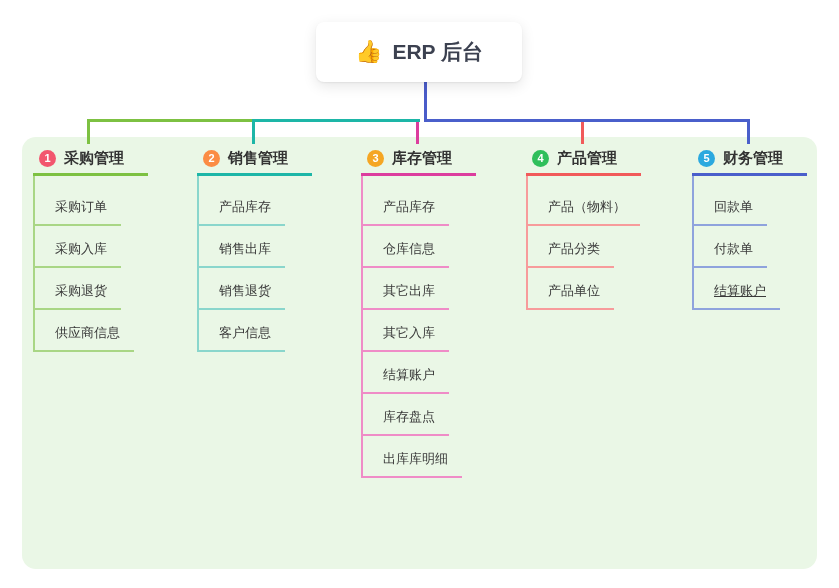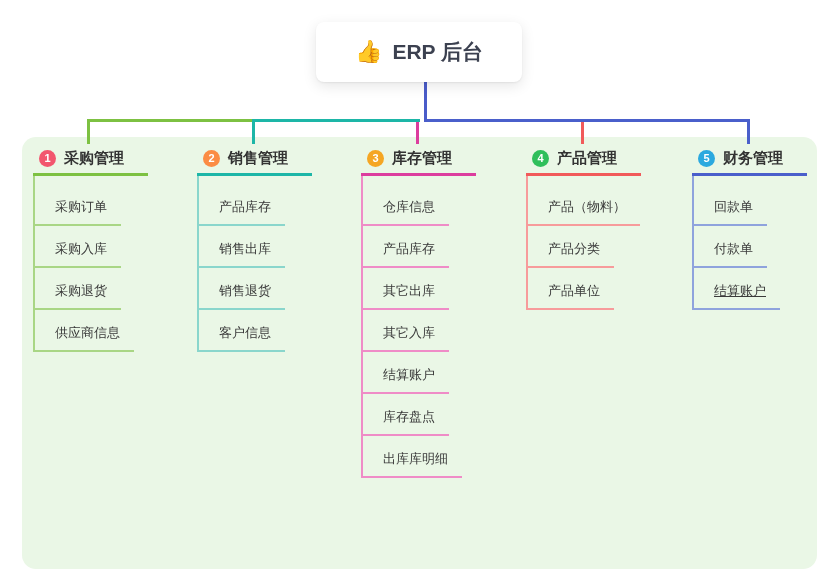--- a/index.html
+++ b/index.html
@@ -97,22 +97,22 @@
       <div class="sub-item" style="border-bottom-color: rgb(138, 214, 204);">客户信息</div>
     </div>
   </div>
 
   <div class="branch" style="left:361px">
     <div class="branch-header" style="border-bottom-color: rgb(220, 61, 158);">
       <span class="badge" style="background-color: rgb(245, 166, 35);">3</span>
       <span>库存管理</span>
     </div>
     <div class="branch-body" style="border-left-color: rgb(239, 140, 199);">
+      <div class="sub-item" style="border-bottom-color: rgb(239, 140, 199);">产品库存</div>
       <div class="sub-item" style="border-bottom-color: rgb(239, 140, 199);">仓库信息</div>
-      <div class="sub-item" style="border-bottom-color: rgb(239, 140, 199);">产品库存</div>
       <div class="sub-item" style="border-bottom-color: rgb(239, 140, 199);">其它出库</div>
       <div class="sub-item" style="border-bottom-color: rgb(239, 140, 199);">其它入库</div>
       <div class="sub-item" style="border-bottom-color: rgb(239, 140, 199);">结算账户</div>
       <div class="sub-item" style="border-bottom-color: rgb(239, 140, 199);">库存盘点</div>
       <div class="sub-item" style="border-bottom-color: rgb(239, 140, 199);">出库库明细</div>
     </div>
   </div>
 
   <div class="branch" style="left:526px">
     <div class="branch-header" style="border-bottom-color: rgb(241, 90, 90);">

